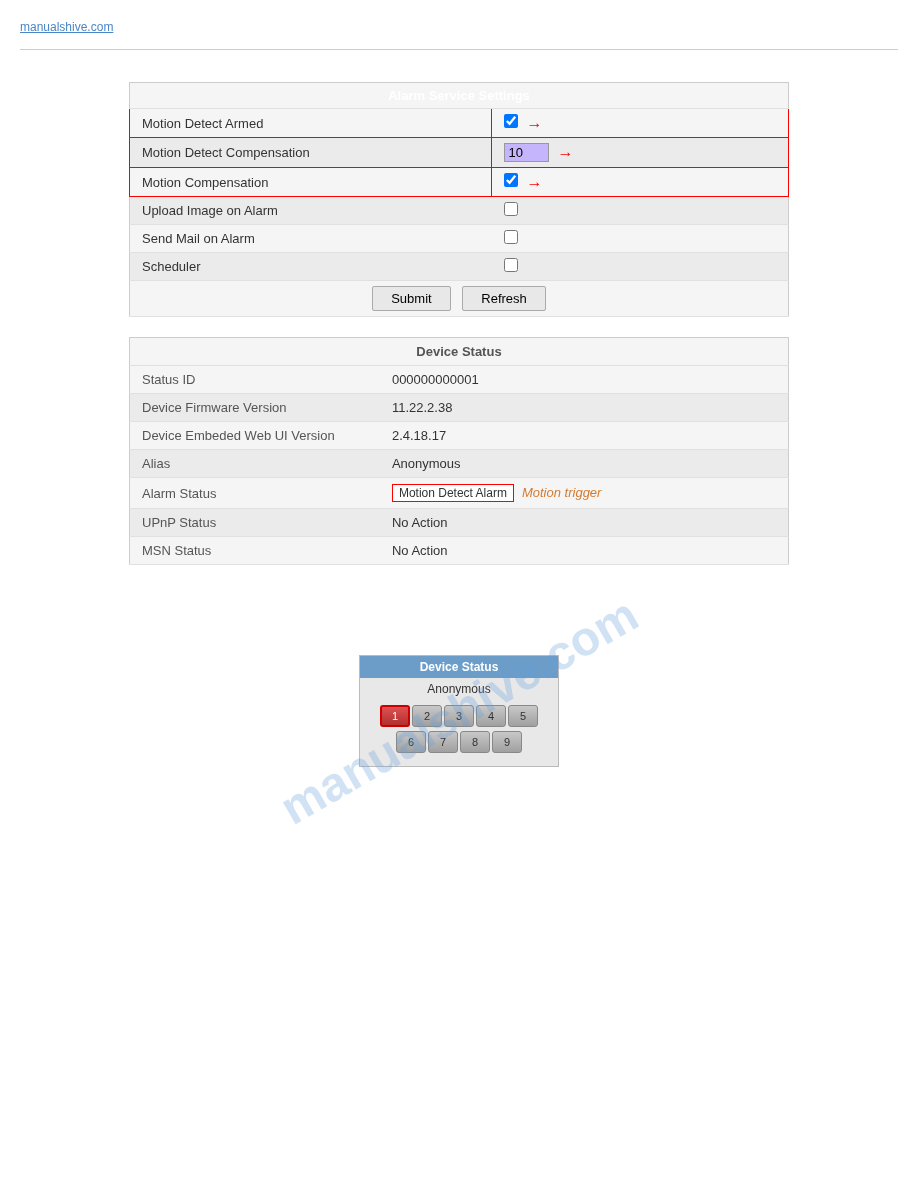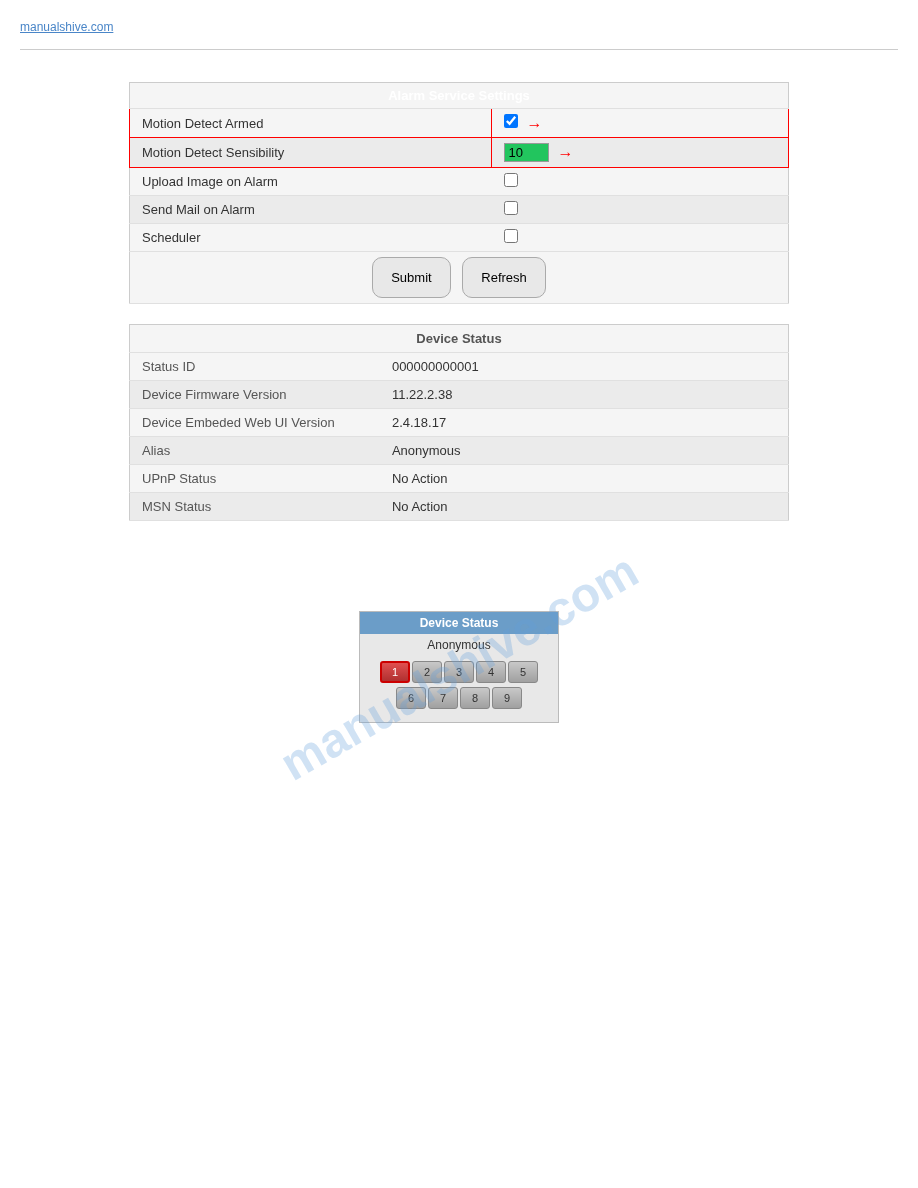--- a/index.html
+++ b/index.html
@@ -67,47 +67,47 @@
       width: 14px;
       height: 14px;
     }
 
     
     .number-input {
       width: 45px;
       border: 1px solid #999;
       padding: 1px 3px;
       font-size: 13px;
-      background: #22c55e;
+      background: #c4b5fd;
     }
 
     
     .arrow-right {
       display: inline-block;
       margin-left: 8px;
       color: red;
       font-size: 16px;
       font-weight: bold;
     }
 
     
     .btn-row {
       text-align: center;
       padding: 8px;
       background: #f5f5f5;
     }
 
     .btn-row button {
-      padding: 12px 18px;
+      padding: 4px 18px;
       margin: 0 4px;
       font-size: 13px;
       background: #e8e8e8;
       border: 1px solid #aaa;
       cursor: pointer;
-      border-radius: 10px;
+      border-radius: 2px;
     }
 
     
     .status-table {
       width: 660px;
       margin: 0 auto 30px auto;
       border-collapse: collapse;
       border: 1px solid #ccc;
     }
 
@@ -230,22 +230,26 @@
       <tr>
         <td colspan="2" class="table-header">Alarm Service Settings</td>
       </tr>
     </thead>
     <tbody id="alarm-settings-body">
     <tr class="red-border-row">
           <td>Motion Detect Armed</td>
           <td><input type="checkbox" checked="" style=""><span class="arrow-right"> →</span></td>
         </tr>
         <tr class="red-border-row">
-          <td>Motion Detect Sensibility</td>
+          <td>Motion Detect Compensation</td>
           <td><input type="text" class="number-input" value="10" style=""><span class="arrow-right"> →</span></td>
+        </tr>
+        <tr class="red-border-row">
+          <td>Motion Compensation</td>
+          <td><input type="checkbox" checked="" style=""><span class="arrow-right"> →</span></td>
         </tr>
         <tr>
           <td>Upload Image on Alarm</td>
           <td><input type="checkbox" style=""></td>
         </tr>
         <tr>
           <td>Send Mail on Alarm</td>
           <td><input type="checkbox" style=""></td>
         </tr>
         <tr>
@@ -279,20 +283,24 @@
         <td>Device Firmware Version</td>
         <td>11.22.2.38</td>
       </tr>
       <tr>
         <td>Device Embeded Web UI Version</td>
         <td>2.4.18.17</td>
       </tr>
       <tr>
         <td>Alias</td>
         <td>Anonymous</td>
+      </tr>
+      <tr>
+        <td>Alarm Status</td>
+        <td><span class="alarm-badge">Motion Detect Alarm</span><span class="motion-trigger-text">Motion trigger</span></td>
       </tr>
       <tr>
         <td>UPnP Status</td>
         <td>No Action</td>
       </tr>
       <tr>
         <td>MSN Status</td>
         <td>No Action</td>
       </tr>
     </tbody>

